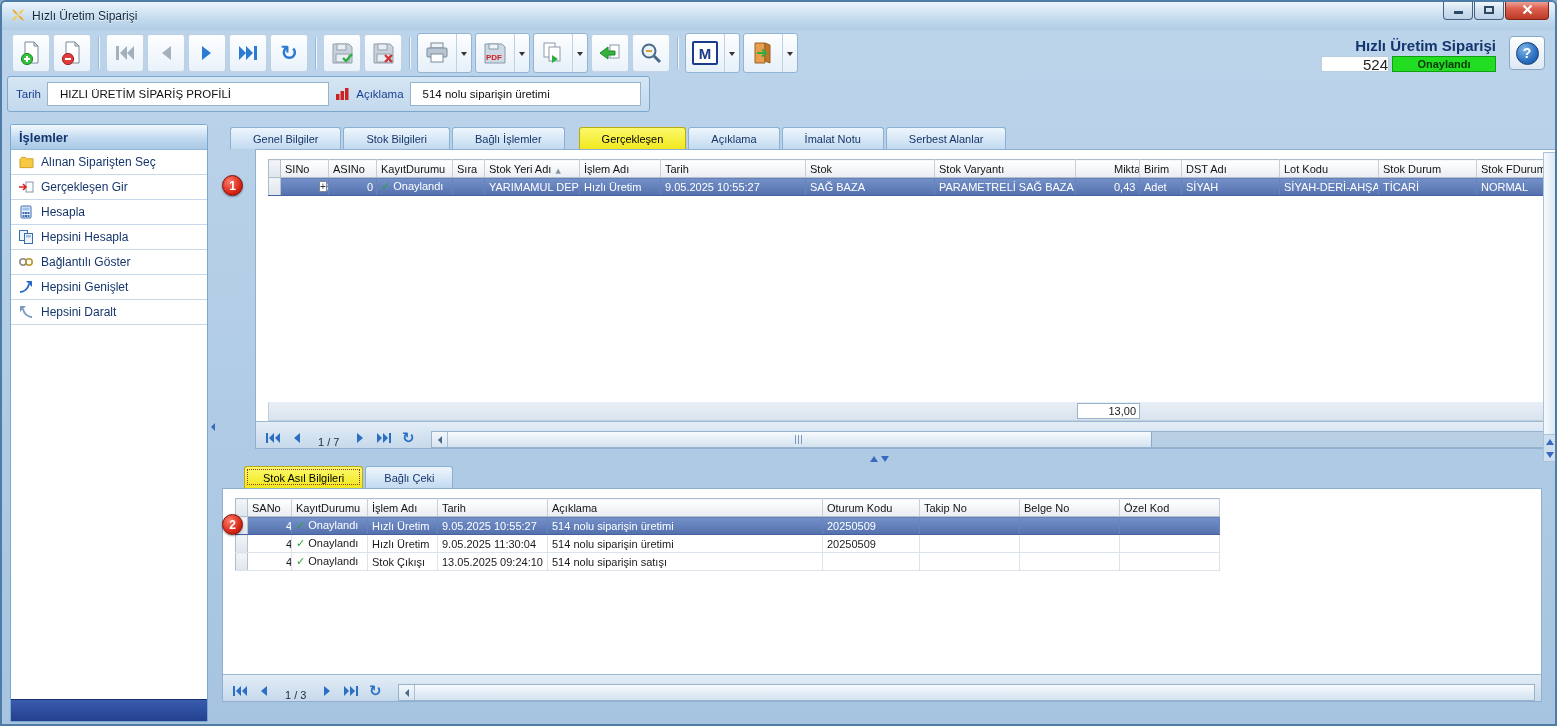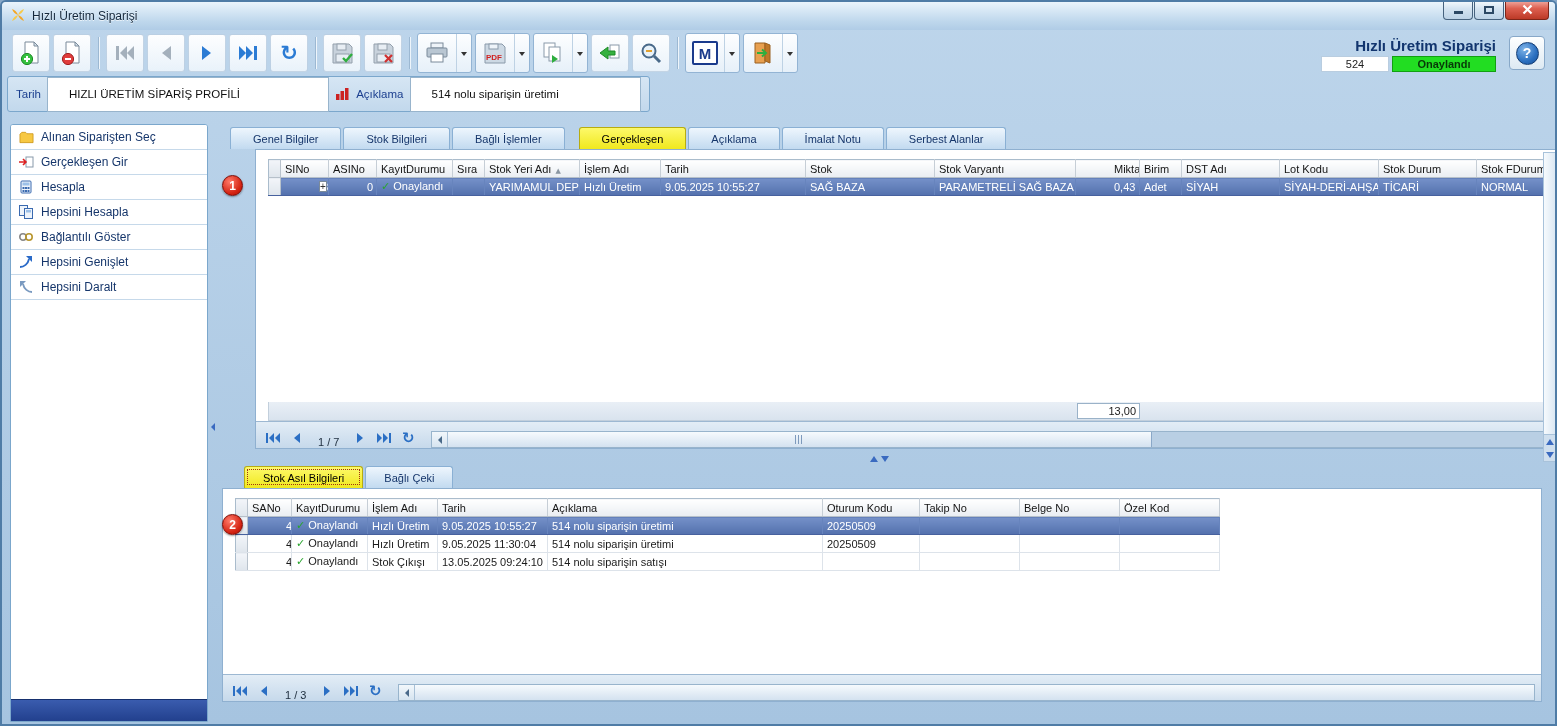--- a/index.html
+++ b/index.html
@@ -34,36 +34,36 @@
   .tgroup .tbtn { border: none; background: transparent; height: 100%; }
   .caretbtn { width: 15px; display: flex; align-items: center; justify-content: center; border-left: 1px solid #bed2e4; }
   .caret { width: 0; height: 0; border: 3.5px solid transparent; border-top: 4.5px solid #333; margin-top: 5px; }
   .refresh-glyph { font-size: 21px; font-weight: bold; color: #2b7bd4; line-height: 1; }
   .mlogo { width: 26px; height: 24px; border: 2px solid #1a3a8c; border-radius: 2px; background: #fff;
     color: #1a3a8c; font-weight: bold; font-size: 15px; display: flex; align-items: center; justify-content: center; }
 
   .form-meta { margin-left: auto; display: flex; flex-direction: column; align-items: flex-end; gap: 2px; padding-top: 2px; }
   .form-title { font-size: 15px; font-weight: bold; color: #12356e; }
   .meta-row { display: flex; gap: 3px; }
-  .record-no { width: 68px; height: 16px; background: #fff; border: 1px solid #b9cde0; text-align: center;
-    font-size: 11px; line-height: 15px; color: #222; }
+  .record-no { width: 68px; height: 16px; background: #fff; border: 1px solid #b9cde0; text-align: right;
+    font-size: 15px; line-height: 15px; color: #222; }
   .status-badge { width: 104px; height: 16px; background: #22dd22; border: 1px solid #12a012; text-align: center;
     font-size: 11px; font-weight: bold; line-height: 15px; color: #083808; }
   .help-btn { width: 36px; height: 34px; margin-left: 10px; border: 1px solid #88a8c8; border-radius: 4px;
     background: linear-gradient(#feffff, #dde9f3); display: flex; align-items: center; justify-content: center; }
   .help-circle { width: 23px; height: 23px; border-radius: 50%;
     background: radial-gradient(circle at 35% 30%, #7fb4e8, #2a6fc0 60%, #174f96); border: 1px solid #123c74;
     color: #fff; font-weight: bold; font-size: 14px; display: flex; align-items: center; justify-content: center; }
 
   
   .profile-panel { position: absolute; left: 5px; top: 74px; width: 643px; height: 36px;
     border: 1px solid #7ba7cc; border-radius: 3px; display: flex; align-items: center; gap: 6px; padding: 0 8px;
     background: linear-gradient(#d6e6f4, #c2d8ec); }
   .flabel { color: #1b3f8f; font-size: 11.5px; }
-  .finput { height: 35px; border: 1px solid #98b4cc; background: #fff; font-size: 11.5px; padding: 0 21px;
+  .finput { height: 24px; border: 1px solid #98b4cc; background: #fff; font-size: 11.5px; padding: 0 12px;
     font-family: "Liberation Sans", sans-serif; color: #111; }
   .finput.profil { width: 288px; }
   .finput.aciklama { width: 236px; }
 
   
   .sidebar { position: absolute; left: 8px; top: 122px; width: 198px; height: 598px; background: #fff;
     border: 1px solid #7ba7cc; border-radius: 3px 3px 0 0; overflow: hidden; }
   .side-header { height: 25px; background: linear-gradient(#f3f9fe, #bdd7ee 60%, #a9c9e6);
     border-bottom: 1px solid #93b6d6; font-size: 13px; font-weight: bold; color: #12356e;
     display: flex; align-items: center; padding: 0 8px; }
@@ -337,20 +337,21 @@
             <rect x="5.5" y="5" width="3.5" height="9"></rect>
             <rect x="10" y="2" width="3.5" height="12"></rect>
           </g>
         </svg>
     </span>
     <span class="flabel">Açıklama</span>
     <input class="finput aciklama" readonly="" value="514 nolu siparişin üretimi" style="">
   </div>
 
   <div class="sidebar">
+    <div class="side-header">İşlemler</div>
     <div class="side-item">
       <span class="sicon">
         <svg width="15" height="14" viewBox="0 0 16 14">
             <path d="M1 4l2-2h4l1.5 1.5H15V13H1z" fill="#f7c843" stroke="#c89010" stroke-width="0.8"></path>
           </svg>
       </span>
       <span>Alınan Siparişten Seç</span>
     </div>
     <div class="side-item">
       <span class="sicon">

